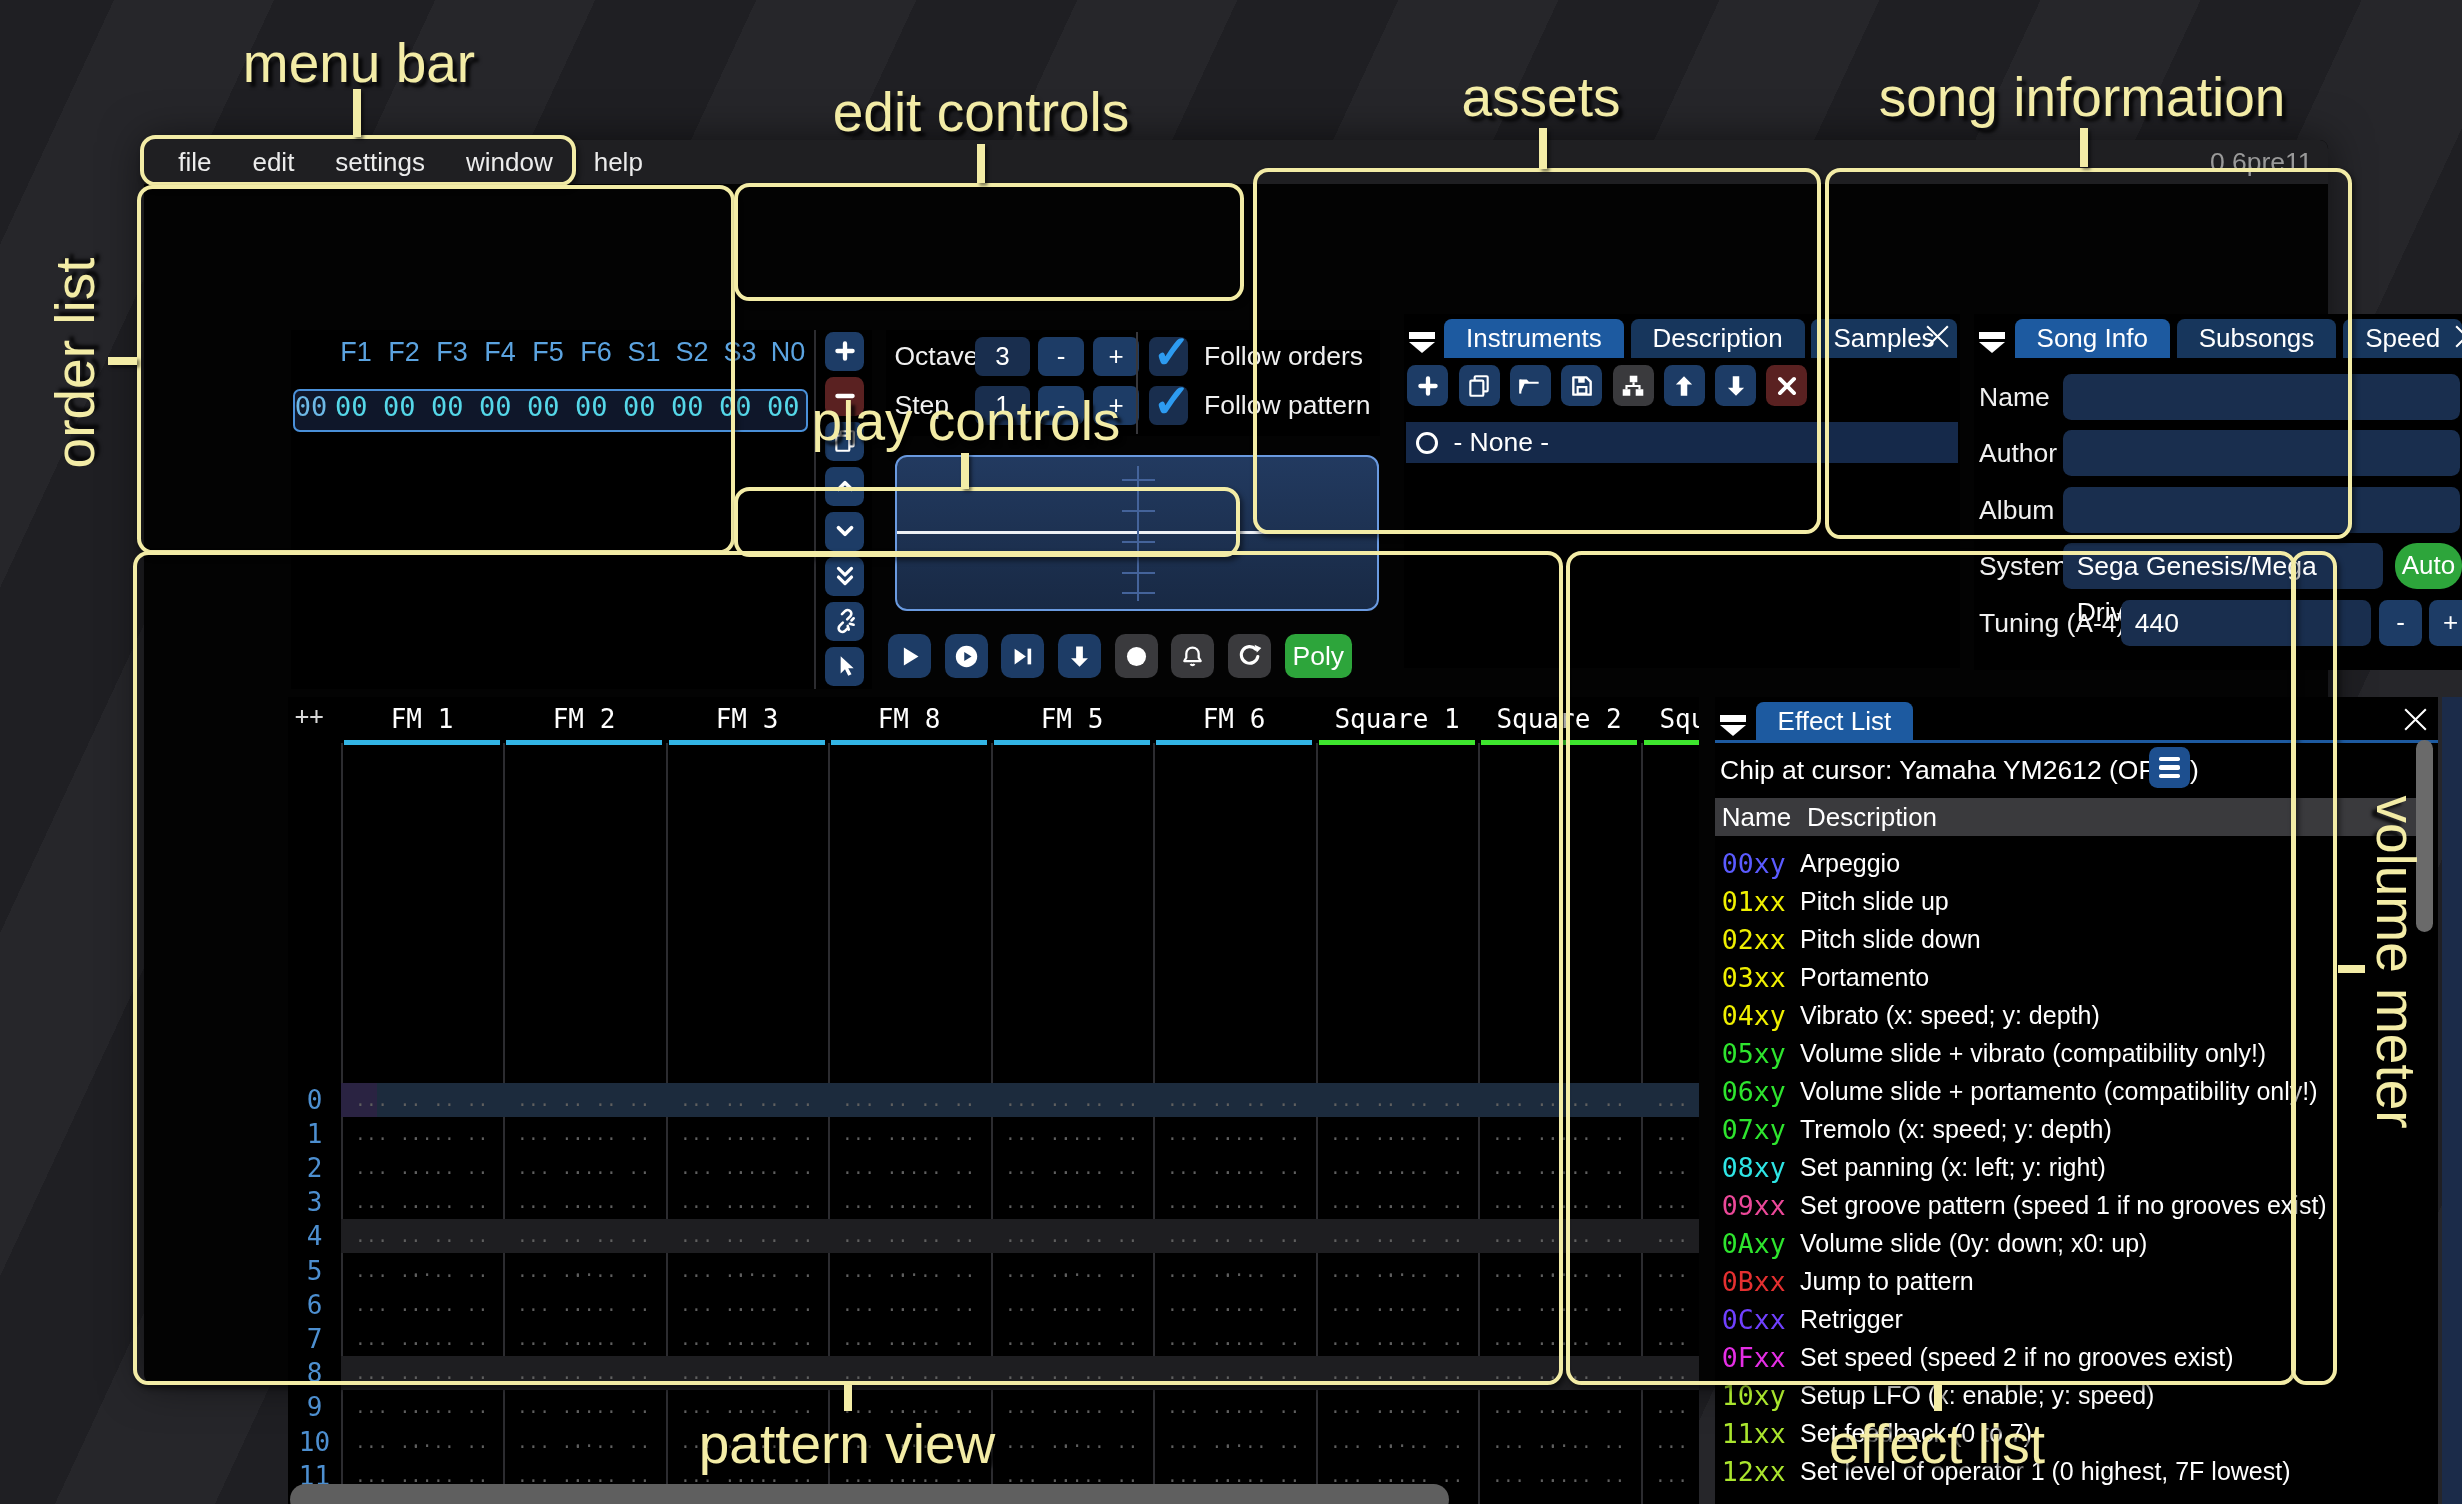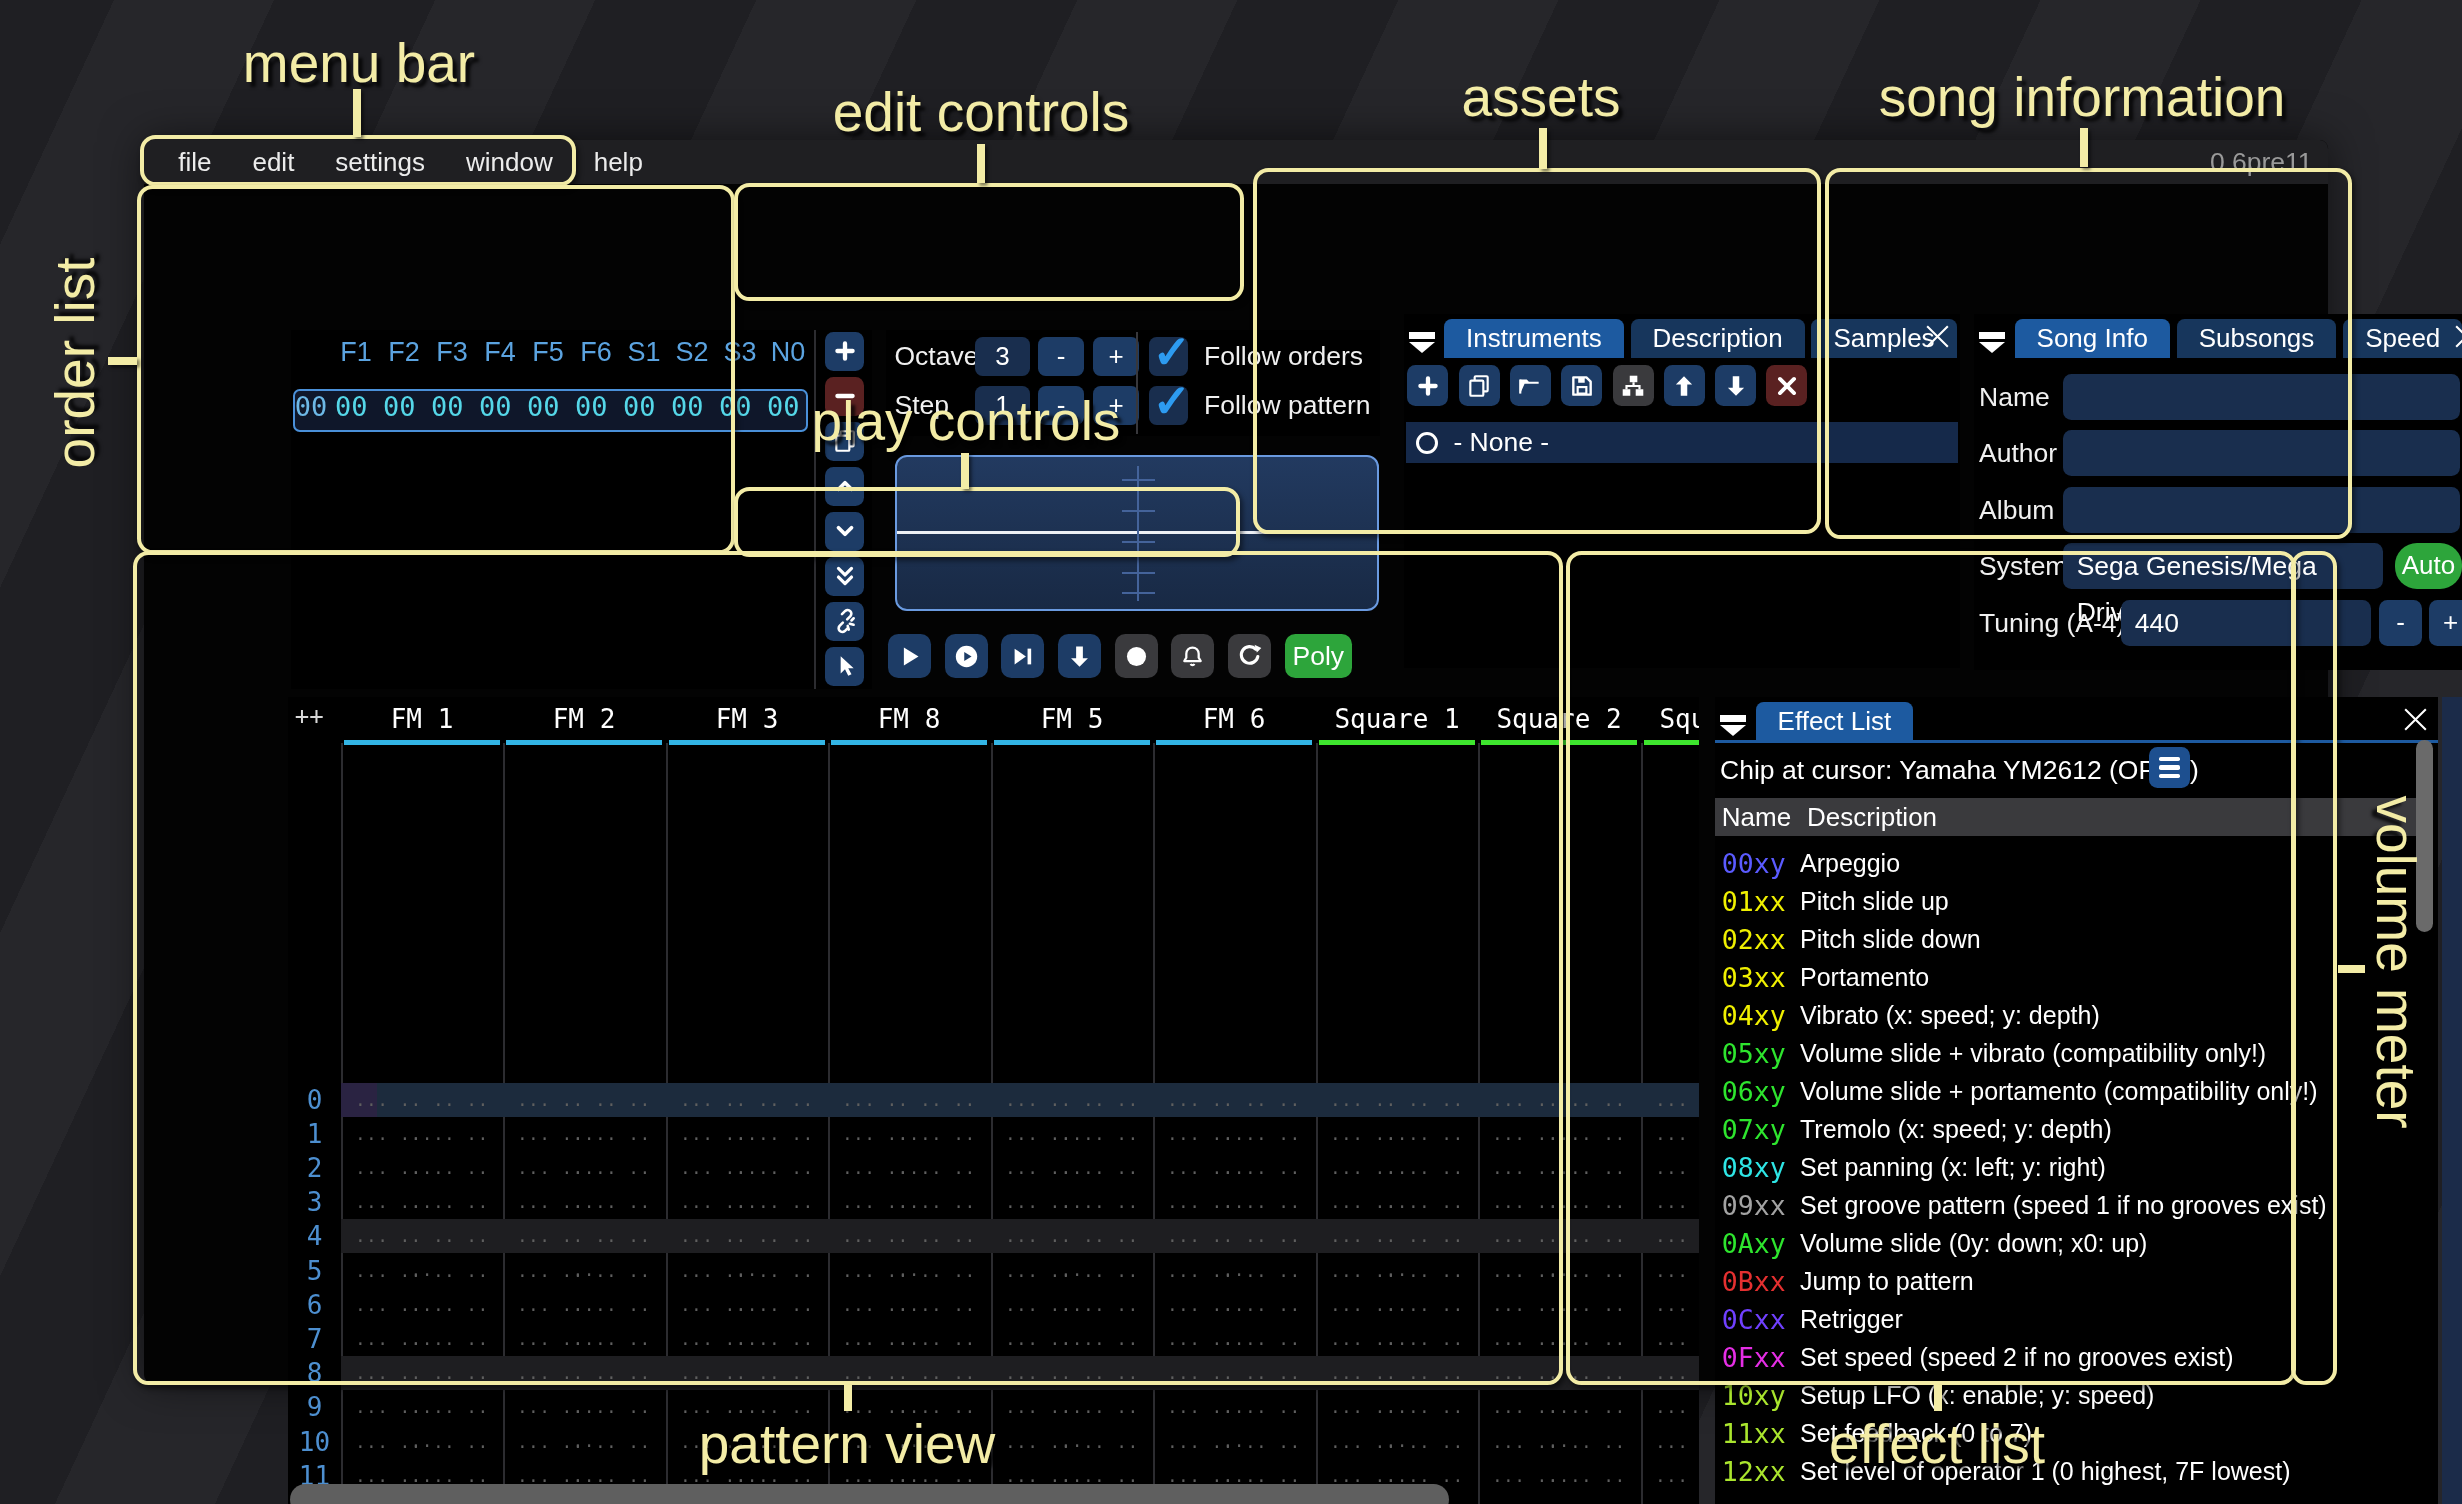--- a/index.html
+++ b/index.html
@@ -673,21 +673,21 @@
             <span class="fxcode" style="color: rgb(46, 229, 46);">07xy</span>
             <span class="fxdesc">Tremolo (x: speed; y: depth)</span>
           </div>
 
           <div class="fxrow">
             <span class="fxcode" style="color: rgb(46, 229, 229);">08xy</span>
             <span class="fxdesc">Set panning (x: left; y: right)</span>
           </div>
 
           <div class="fxrow">
-            <span class="fxcode" style="color: #a3a3a3;">09xx</span>
+            <span class="fxcode" style="color: #ec4899;">09xx</span>
             <span class="fxdesc">Set groove pattern (speed 1 if no grooves exist)</span>
           </div>
 
           <div class="fxrow">
             <span class="fxcode" style="color: rgb(46, 229, 46);">0Axy</span>
             <span class="fxdesc">Volume slide (0y: down; x0: up)</span>
           </div>
 
           <div class="fxrow">
             <span class="fxcode" style="color: rgb(229, 48, 48);">0Bxx</span>

